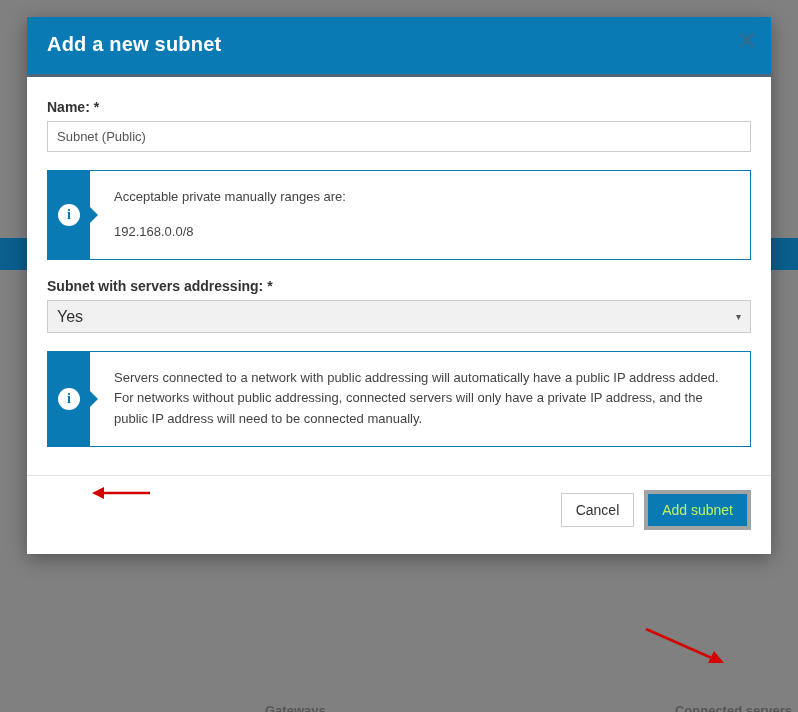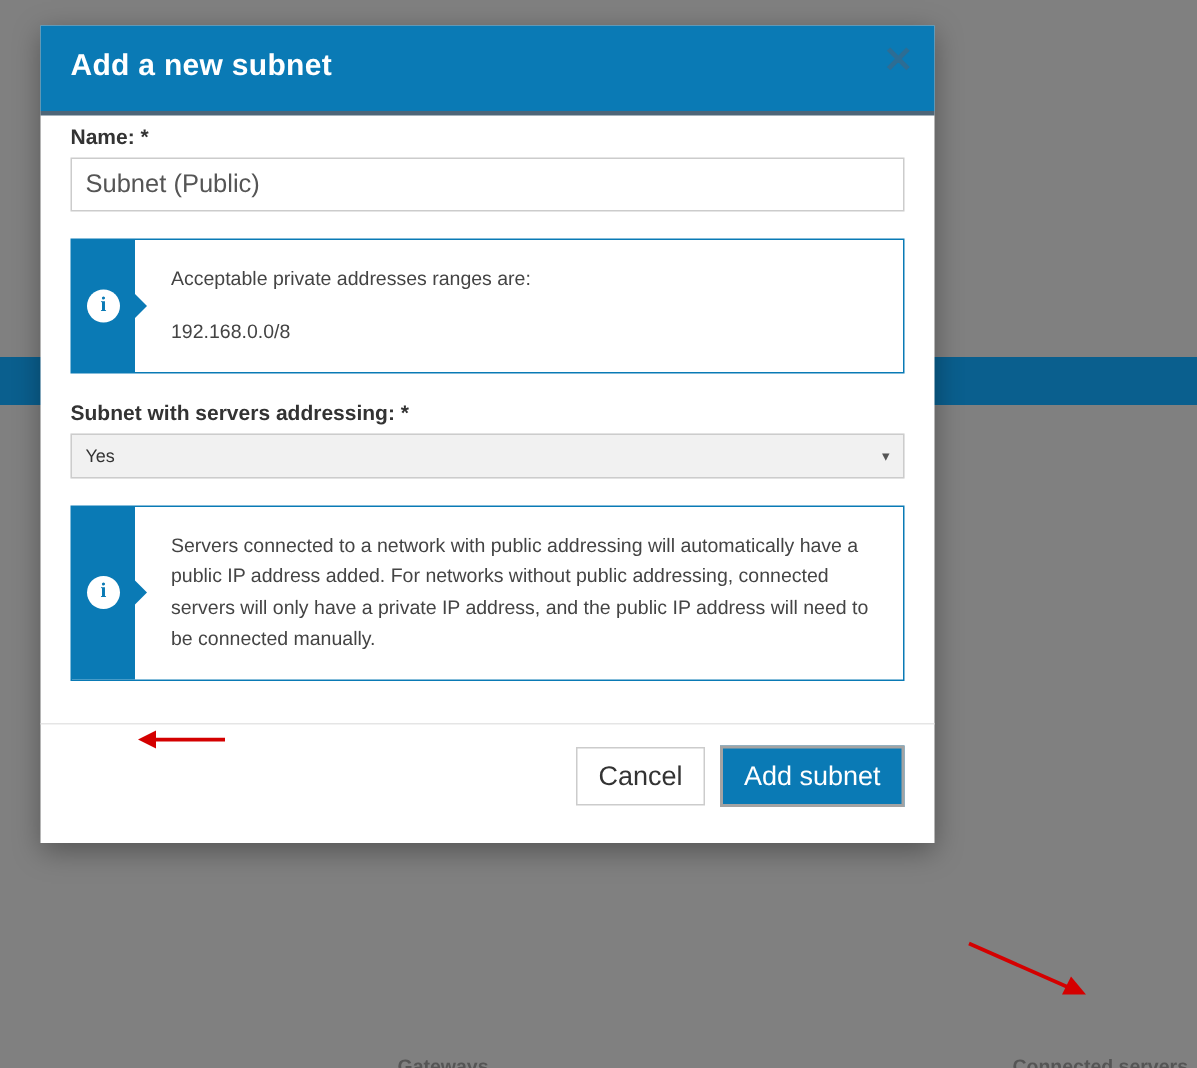--- a/index.html
+++ b/index.html
@@ -3,46 +3,46 @@
 <meta charset="utf-8">
 <style>
 html,body{margin:0;padding:0;font-family:"Segoe UI",Arial,Helvetica,sans-serif;background:#8a8a8a;font-size:14px;color:#333}
 .viewport{width:798px;height:712px;position:relative;overflow:hidden}
 .backdrop{position:absolute;inset:0;background:#808080}
 .bg-strip{position:absolute;left:0;right:0;top:238px;height:32px;background:#0a5f8e}
 .bg-footer-labels{position:absolute;bottom:9px;left:0;right:0;display:flex;color:#555;font-weight:700;font-size:13px}
 .bg-footer-labels .gw{position:absolute;left:265px}
 .bg-footer-labels .cs{position:absolute;right:6px}
 
-.modal{position:absolute;left:27px;top:17px;width:596px;background:#fff;box-shadow:0 5px 18px rgba(0,0,0,.35)}
+.modal{position:absolute;left:27px;top:17px;width:744px;background:#fff;box-shadow:0 5px 18px rgba(0,0,0,.35)}
 .modal-header{background:#0a7ab5;color:#fff;padding:16px 20px 18px;position:relative}
 .modal-title{font-size:20px;font-weight:700;letter-spacing:.2px}
 .close-x{position:absolute;right:14px;top:12px;font-size:24px;color:#2d6d94;cursor:pointer;font-weight:700;line-height:1}
 .modal-underline{height:3px;background:#4e6678}
 
-.modal-body{padding:6px 20px 10px}
+.modal-body{padding:22px 20px 10px}
 
 .field-label{font-weight:700;font-size:14px;margin-bottom:6px}
-.field-input{width:100%;box-sizing:border-box;border:1px solid #ccc;padding:7px 9px;font-size:17px;color:#555;background:#fff}
+.field-input{width:100%;box-sizing:border-box;border:1px solid #ccc;padding:7px 9px;font-size:13px;color:#555;background:#fff}
 .field-block{margin-bottom:18px}
 
 .callout{display:flex;border:1px solid #0a7ab5;margin-bottom:18px}
 .callout-icon{background:#0a7ab5;width:42px;display:flex;align-items:center;justify-content:center;position:relative;flex-shrink:0}
 .callout-icon .circle{width:22px;height:22px;border-radius:50%;background:#fff;color:#0a7ab5;display:flex;align-items:center;justify-content:center;font-weight:700;font-size:14px;font-family:Georgia,serif}
 .callout-icon::after{content:"";position:absolute;right:-8px;top:50%;transform:translateY(-50%);border-top:8px solid transparent;border-bottom:8px solid transparent;border-left:8px solid #0a7ab5}
 .callout-body{padding:16px 20px 16px 24px;font-size:13px;color:#444;line-height:1.6}
 
 .select-wrap{position:relative}
-.select-field{width:100%;box-sizing:border-box;border:1px solid #ccc;background:#f1f1f1;padding:7px 28px 7px 9px;font-size:12px;color:#333;appearance:none;-webkit-appearance:none}
+.select-field{width:100%;box-sizing:border-box;border:1px solid #ccc;background:#f1f1f1;padding:7px 28px 7px 9px;font-size:16px;color:#333;appearance:none;-webkit-appearance:none}
 .select-caret{position:absolute;right:10px;top:50%;transform:translateY(-50%);pointer-events:none;color:#555;font-size:10px}
 
 .modal-footer{border-top:1px solid #e5e5e5;padding:14px 20px 24px;text-align:right}
-.btn{display:inline-block;padding:8px 14px;font-size:18px;cursor:pointer;margin-left:6px}
+.btn{display:inline-block;padding:8px 14px;font-size:14px;cursor:pointer;margin-left:6px}
 .btn-default{background:#fff;border:1px solid #ccc;color:#333}
-.btn-primary{background:#0a7ab5;border:2px solid #a3a3a3;color:#ffffff}
+.btn-primary{background:#0a7ab5;border:4px solid #a3a3a3;color:#bef264}
 
 
 .arrow{position:absolute;pointer-events:none}
 .arrow svg{display:block}
 </style>
 </head>
 <body>
 
 <div class="viewport">
   <div class="backdrop">
@@ -67,21 +67,21 @@
       </div>
 
       <div class="field-block">
       </div>
 
       <div class="callout">
         <div class="callout-icon">
             <div class="circle">i</div>
           </div>
         <div class="callout-body">
-          <div>Acceptable private addresses ranges are:</div>
+          <div>Acceptable private manually ranges are:</div>
           <div style="height:14px"></div>
           <div>192.168.0.0/8</div>
         </div>
       </div>
 
       <div class="field-block">
         <div class="field-label">Subnet with servers addressing: *</div>
         <div class="select-wrap" style="position:relative">
           <select class="select-field">
             <option>Yes</option>

